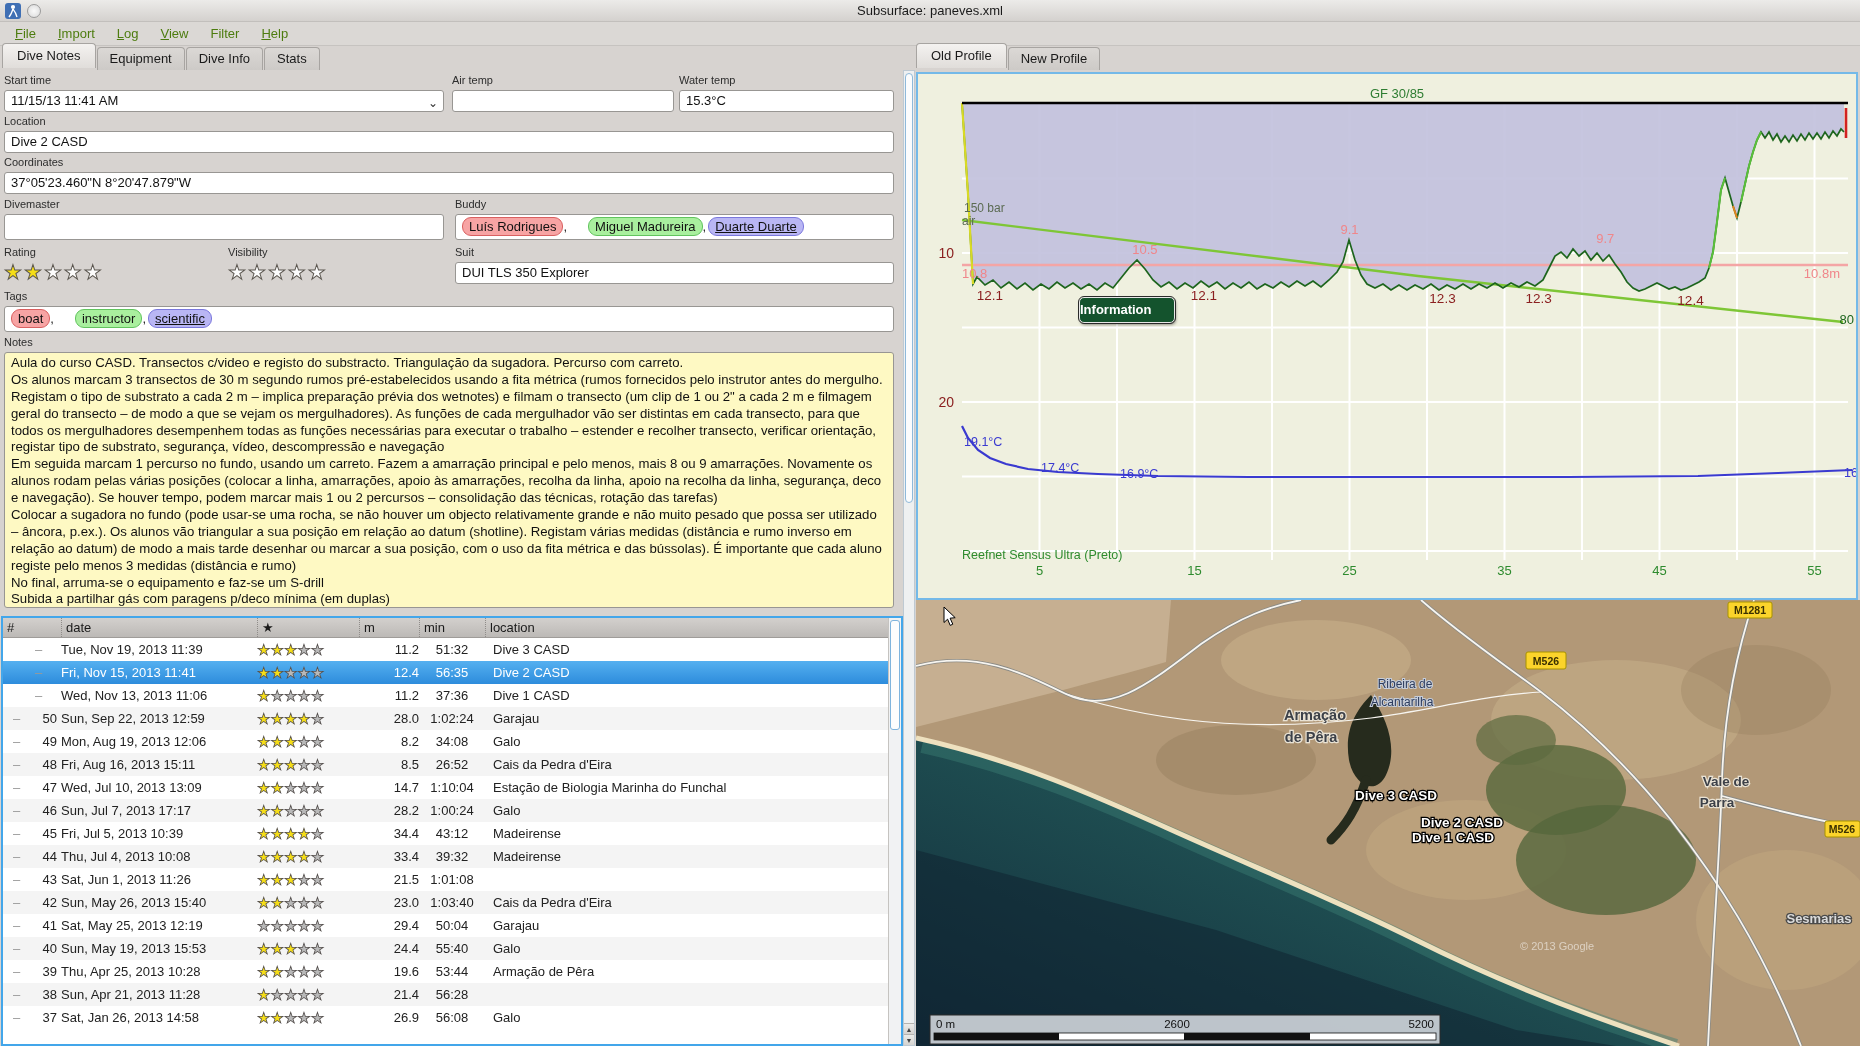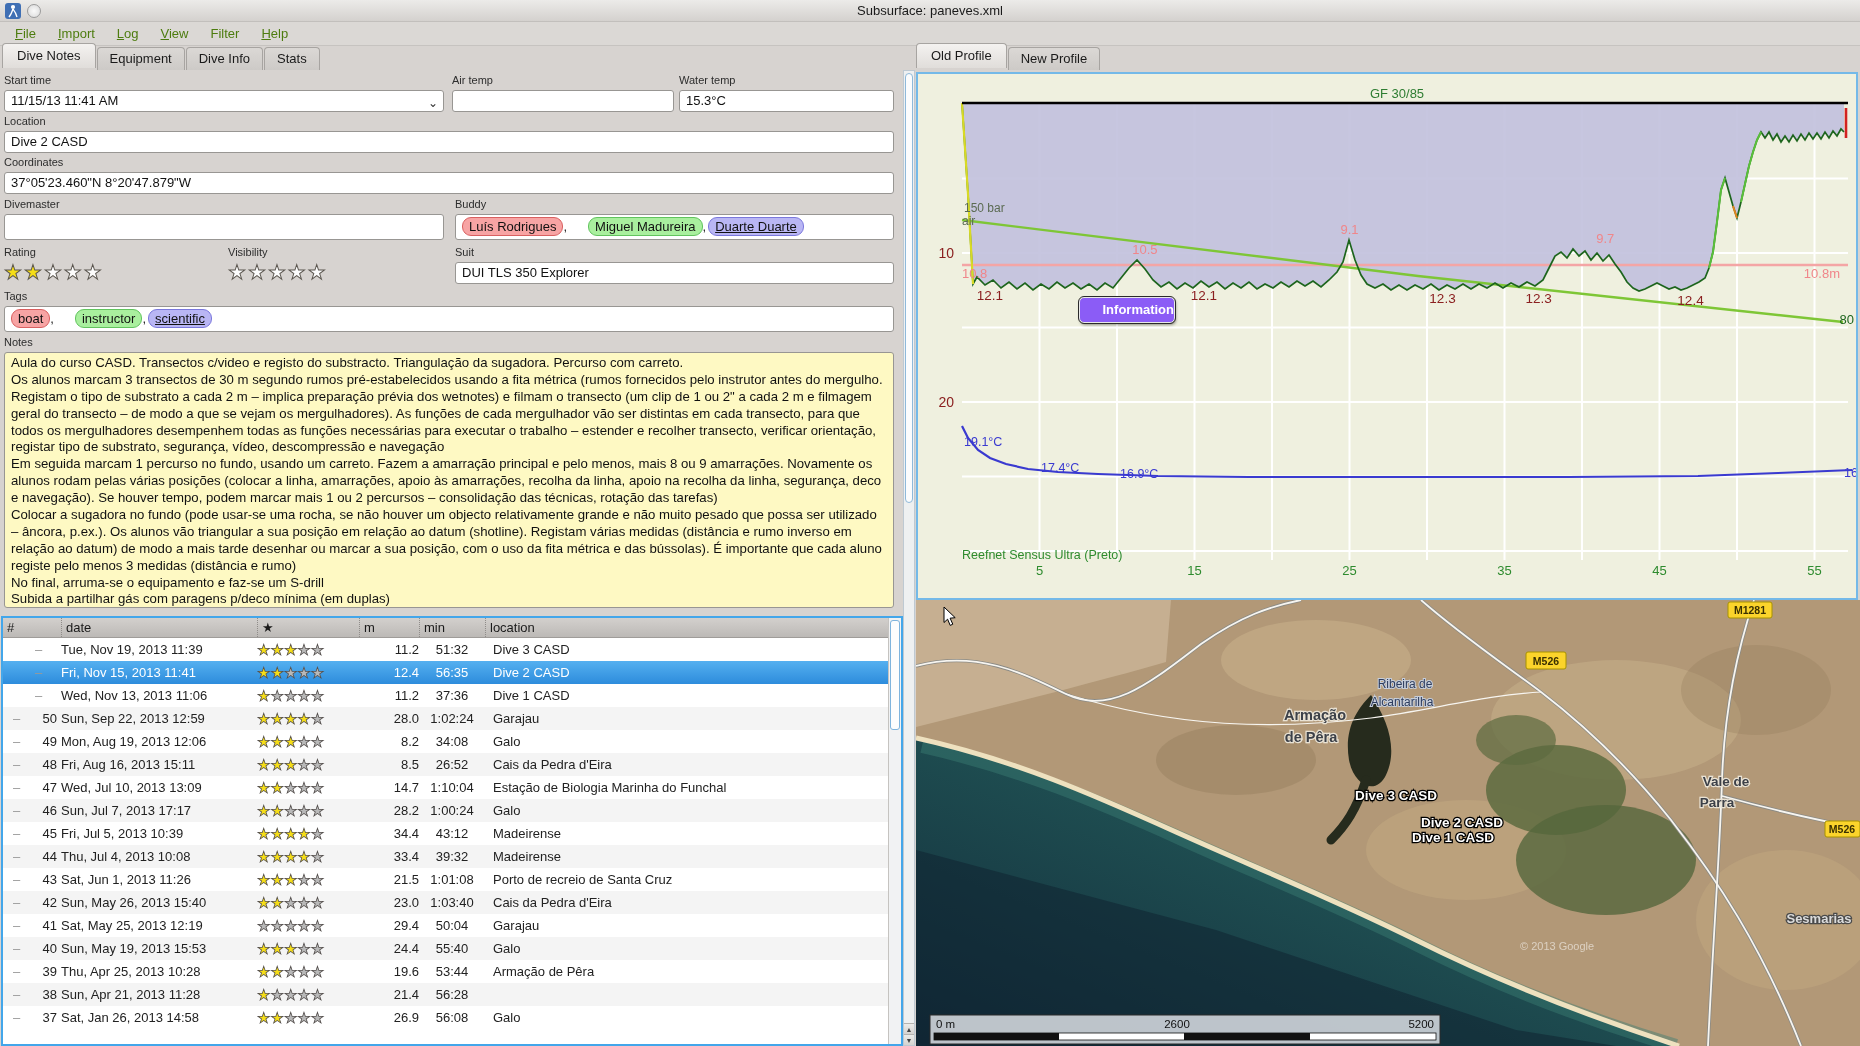--- a/index.html
+++ b/index.html
@@ -88,23 +88,23 @@
   .gridline { stroke:#ffffff; stroke-width:2; }
   .xtick { fill:#2e8b2e; font-size:13px; }
   .ytick { fill:#8b2020; font-size:14px; }
   .gf { fill:#2e7d32; font-size:13px; }
   .src { fill:#2e8b2e; font-size:12.5px; }
   .pinklbl, .pinklbl2 { fill:#f0868a; font-size:13px; }
   .redlbl { fill:#8b2020; font-size:13.5px; }
   .templbl { fill:#3a3ad0; font-size:12.5px; }
   .preslbl { fill:#5b6b52; font-size:12px; }
   .endlbl { fill:#1e651e; font-size:13px; }
-  .info-btn { position:absolute; left:161px; top:223px; width:96px; height:26px; background:#8b5cf6;
+  .info-btn { position:absolute; left:161px; top:223px; width:96px; height:26px; background:#14532d;
     border:1px solid #e8e8e8; outline:1px solid #2a2a2a; border-radius:5px; color:#fff; font-size:13px;
-    font-weight:bold; text-align:right; line-height:24px; box-shadow:1px 2px 3px rgba(0,0,0,.4); }
+    font-weight:bold; text-align:left; line-height:24px; box-shadow:1px 2px 3px rgba(0,0,0,.4); }
 
   
   .map { position:absolute; left:916px; top:600px; width:944px; height:446px; overflow:hidden; background:#b29877; }
   .map-label { font-weight:bold; fill:#3c4048; paint-order:stroke; stroke:#e9e2d4; stroke-width:2.5px; }
   .water-label { fill:#2e3d5e; paint-order:stroke; stroke:#c6cedb; stroke-width:2px; font-size:12px; }
   .dive-label { font-weight:bold; fill:#ffffff; paint-order:stroke; stroke:#000; stroke-width:2.6px; font-size:13.5px; }
   .badge-rect { fill:#fbd42b; stroke:#a89200; stroke-width:1; }
   .badge-text { font-size:10.5px; font-weight:bold; fill:#3a3000; }
   .copy { fill:rgba(255,255,255,0.55); font-size:11px; }
   .scale-text { font-size:11.5px; fill:#111; }
@@ -289,21 +289,20 @@
       </div>
       <div class="dt-row">
         <div class="cell c1">
           <span class="branch">–</span>
           <span class="num">43</span>
         </div>
         <div class="cell c2">Sat, Jun 1, 2013 11:26</div>
         <div class="cell c3"><span class="lstar on">★</span><span class="lstar on">★</span><span class="lstar on">★</span><span class="lstar off">★</span><span class="lstar off">★</span></div>
         <div class="cell c4">21.5</div>
         <div class="cell c5">1:01:08</div>
-        <div class="cell c6">Porto de recreio de Santa Cruz</div>
       </div>
       <div class="dt-row alt">
         <div class="cell c1">
           <span class="branch">–</span>
           <span class="num">42</span>
         </div>
         <div class="cell c2">Sun, May 26, 2013 15:40</div>
         <div class="cell c3"><span class="lstar on">★</span><span class="lstar on">★</span><span class="lstar off">★</span><span class="lstar off">★</span><span class="lstar off">★</span></div>
         <div class="cell c4">23.0</div>
         <div class="cell c5">1:03:40</div>

